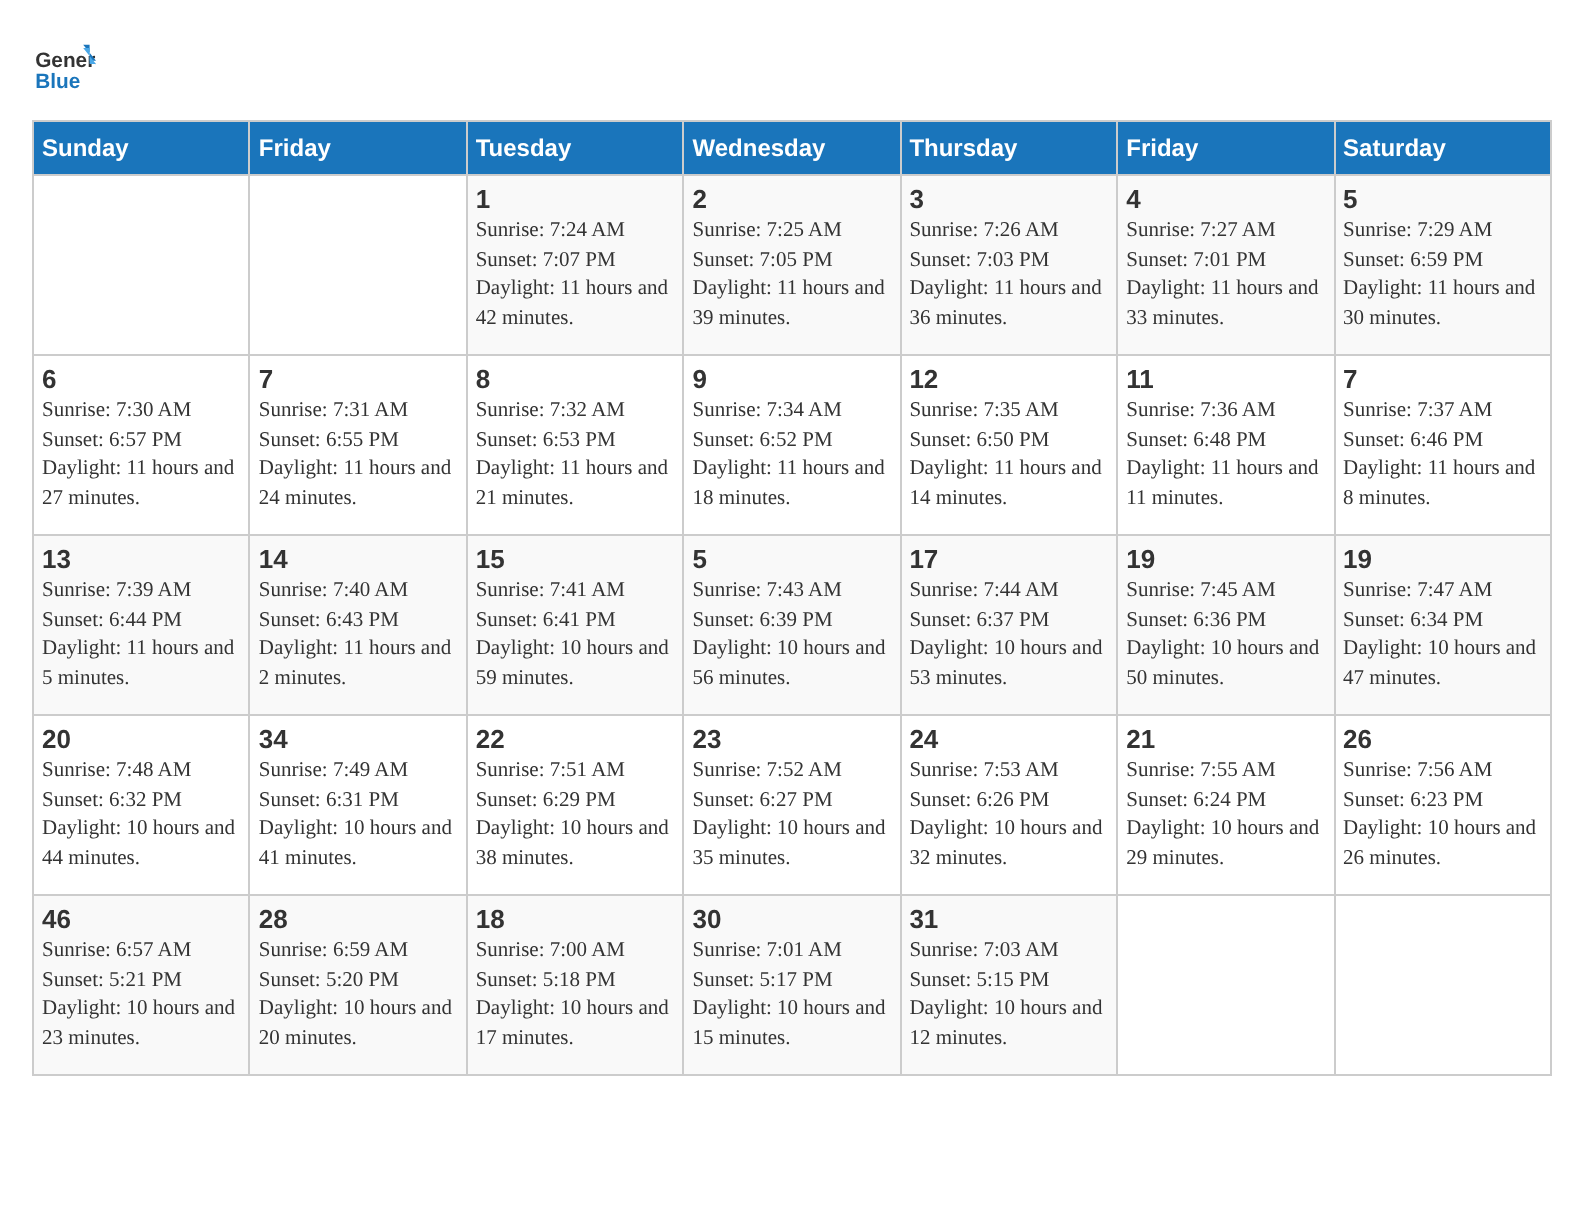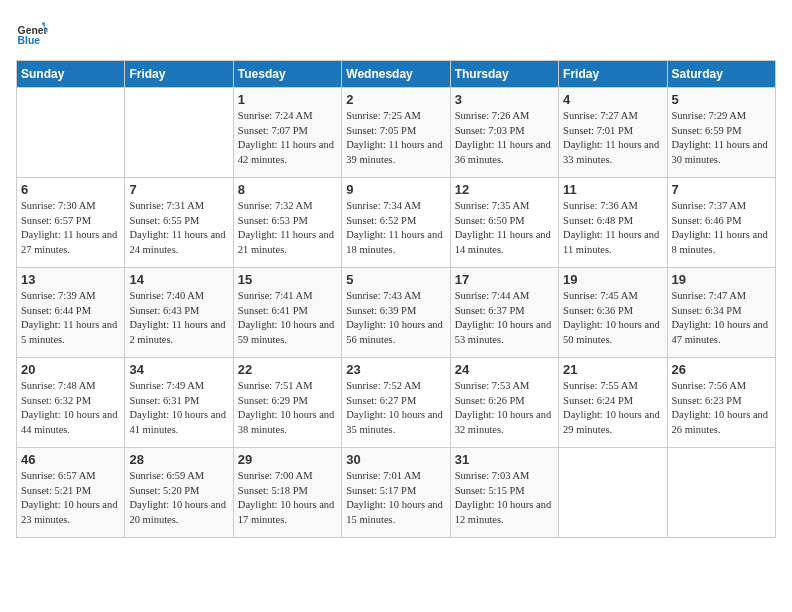--- a/index.html
+++ b/index.html
@@ -227,21 +227,21 @@
       <tr>
         <td>
           <span class="day-num">46</span>
           <div class="day-info">Sunrise: 6:57 AM<br>Sunset: 5:21 PM<br>Daylight: 10 hours and 23 minutes.</div>
         </td>
         <td>
           <span class="day-num">28</span>
           <div class="day-info">Sunrise: 6:59 AM<br>Sunset: 5:20 PM<br>Daylight: 10 hours and 20 minutes.</div>
         </td>
         <td>
-          <span class="day-num">29</span>
+          <span class="day-num">18</span>
           <div class="day-info">Sunrise: 7:00 AM<br>Sunset: 5:18 PM<br>Daylight: 10 hours and 17 minutes.</div>
         </td>
         <td>
           <span class="day-num">30</span>
           <div class="day-info">Sunrise: 7:01 AM<br>Sunset: 5:17 PM<br>Daylight: 10 hours and 15 minutes.</div>
         </td>
         <td>
           <span class="day-num">31</span>
           <div class="day-info">Sunrise: 7:03 AM<br>Sunset: 5:15 PM<br>Daylight: 10 hours and 12 minutes.</div>
         </td>

